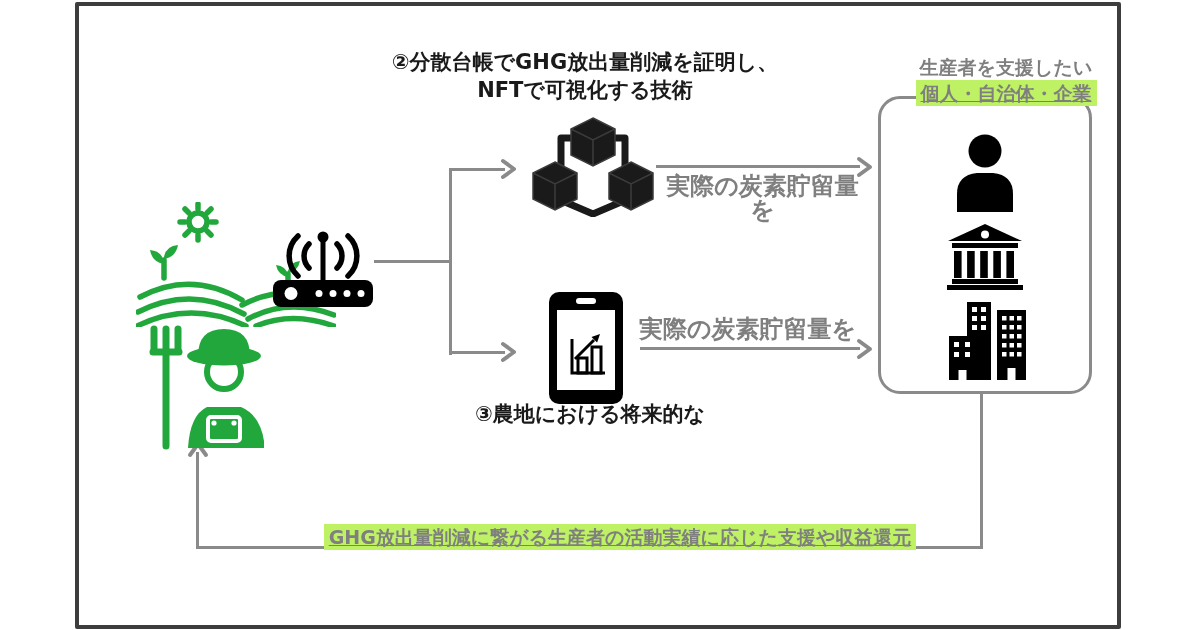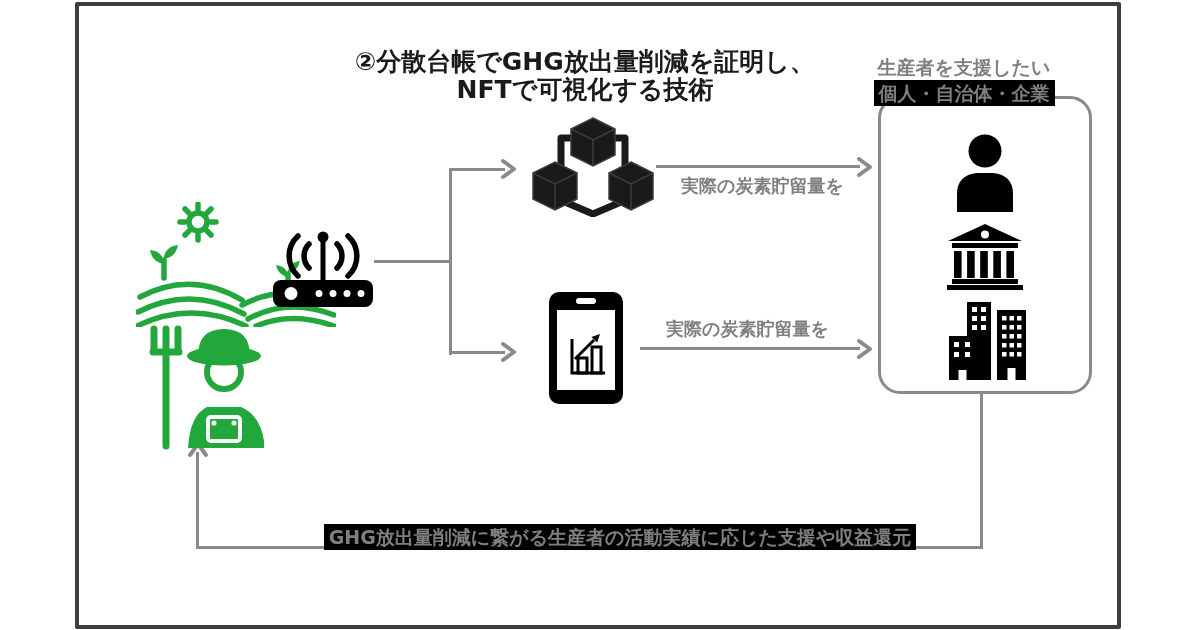--- a/index.html
+++ b/index.html
@@ -4,24 +4,24 @@
 <style>
   html,body{margin:0;padding:0;background:#ffffff;}
   .canvas{position:relative;width:1200px;height:630px;background:#ffffff;overflow:hidden;
           font-family:"DejaVu Sans","Liberation Sans",sans-serif;}
   .frame{position:absolute;left:75px;top:2px;width:1046px;height:627px;
          border:4px solid #3d3d3d;box-sizing:border-box;border-radius:2px;background:#fff;}
   .line{position:absolute;background:#8a8a8a;}
   .txt{position:absolute;text-align:center;font-weight:700;}
   .black{color:#1a1a1a;}
   .gray{color:#7f7f7f;}
-  .t21{font-size:25px;line-height:28px;}
+  .t21{font-size:21px;line-height:28px;}
   .t19{font-size:19px;line-height:26px;}
-  .t18{font-size:18px;line-height:24px;}
-  .mask{background:#000000;padding:0 5px;display:inline-block;}
+  .t18{font-size:24px;line-height:24px;}
+  .mask{background:#bef264;padding:0 5px;display:inline-block;text-decoration:underline;}
   .icon{position:absolute;}
   .ah{position:absolute;}
   .rightbox{position:absolute;left:878px;top:96px;width:214px;height:298px;
             border:3px solid #8a8a8a;border-radius:22px;box-sizing:border-box;background:transparent;}
 </style>
 </head>
 <body>
 
 <div class="canvas">
 
@@ -65,31 +65,32 @@
 
   <div class="rightbox"></div>
 
   <div class="txt black t21" style="left:340px;top:48px;width:490px;">
     <div>②分散台帳でGHG放出量削減を証明し、</div>
     <div>NFTで可視化する技術</div>
   </div>
 
 
   <div class="txt black t21" style="left:380px;top:400px;width:420px;">
+    <div>③農地における将来的な</div>
   </div>
 
   <div class="txt gray t18" style="left:655px;top:174px;width:215px;">
     <div>実際の炭素貯留量を</div>
   </div>
 
   <div class="txt gray t18" style="left:635px;top:317px;width:225px;">
     <div>実際の炭素貯留量を</div>
   </div>
 
-  <div class="txt gray t19" style="left:834px;top:54px;width:260px;">
+  <div class="txt gray t19" style="left:876px;top:54px;width:260px;">
     <div><span>生産者を支援したい</span></div>
     <div><span class="mask">個人・自治体・企業</span></div>
   </div>
 
   <div class="txt gray t19" style="left:240px;top:524px;width:760px;">
     <div><span class="mask">GHG放出量削減に繋がる生産者の活動実績に応じた支援や収益還元</span></div>
   </div>
 
   <div class="icon" style="left:528px;top:112px;">
     <svg width="130" height="105" viewBox="0 0 130 105">

